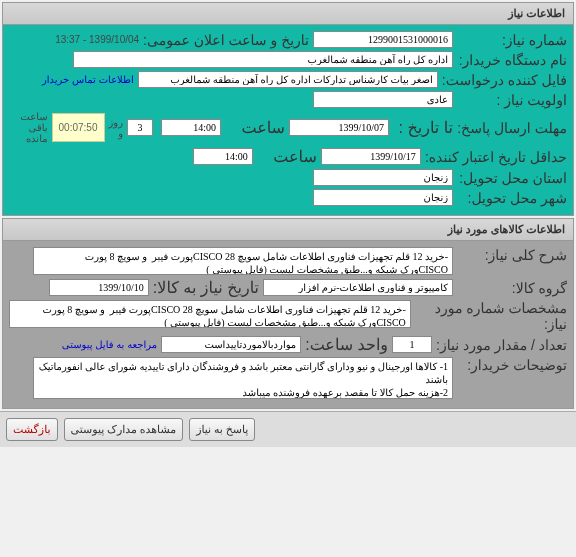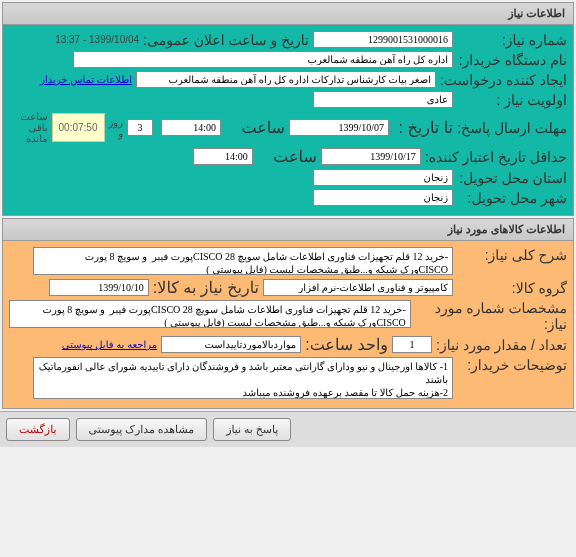--- a/index.html
+++ b/index.html
@@ -1,32 +1,32 @@
 <!DOCTYPE html>
 <html dir="rtl" lang="fa"><head>
 <meta charset="utf-8">
 <style>
 *{box-sizing:border-box;margin:0;padding:0}
 body{font-family:Tahoma,Arial,sans-serif;font-size:11px;background:#f0f0f0;direction:rtl;width:576px}
-.panel{background:#fdba74;border:1px solid #999;margin:2px}
+.panel{background:#a3a3a3;border:1px solid #999;margin:2px}
 .panel-header{background:linear-gradient(#d8d8d8,#c8c8c8);padding:4px 8px;font-weight:bold;border-bottom:1px solid #999;color:#333}
 .panel-body{padding:6px}
 .row{display:flex;align-items:center;margin-bottom:3px;gap:4px}
 .lbl{min-width:110px;color:#333;font-size:14px;text-align:right}
 .lbl-sm{min-width:60px;color:#333;font-size:16px}
 input[type=text],textarea{background:#fff;border:1px solid #888;padding:2px 4px;font-family:Tahoma;font-size:10px;direction:rtl}
 .fld-lg{width:140px}
 .fld-md{width:100px}
 .fld-sm{width:60px}
 .fld-xl{width:380px}
 textarea{width:420px;height:28px;resize:none;line-height:1.3}
 .textarea-lg{height:42px}
-.link{color:#00c;text-decoration:underline;cursor:pointer;font-size:10px}
+.link{color:#00c;cursor:pointer;font-size:10px}
 .btn-bar{display:flex;gap:6px;padding:6px;justify-content:flex-end;background:#ddd;border-top:1px solid #aaa}
-.btn{background:linear-gradient(#f8f8f8,#e0e0e0);border:1px solid #888;border-radius:3px;padding:4px 12px;font-family:Tahoma;font-size:11px;cursor:pointer;color:#333}
+.btn{background:linear-gradient(#f8f8f8,#e0e0e0);border:1px solid #888;border-radius:3px;padding:4px 6px;font-family:Tahoma;font-size:11px;cursor:pointer;color:#333}
 .red{color:#b00}
 .yellow-box{background:#ffffcc;border:1px solid #cc9;padding:8px 6px;color:#666;font-size:10px}
 .sep{flex:1}
 .section1{background:#14b8a6}
 .static-txt{color:#444;font-size:10px}
 </style>
 </head>
 <body>
 
 <div class="panel section1">
@@ -36,21 +36,21 @@
       <span class="lbl">شماره نیاز:</span>
       <input type="text" class="fld-lg" readonly="" value="1299001531000016" style="">
       <span class="lbl" style="min-width:150px">تاریخ و ساعت اعلان عمومی:</span>
       <span class="static-txt">1399/10/04 - 13:37</span>
     </div>
     <div class="row">
       <span class="lbl">نام دستگاه خریدار:</span>
       <input type="text" class="fld-xl" readonly="" value="اداره کل راه آهن منطقه شمالغرب" style="">
     </div>
     <div class="row">
-      <span class="lbl">ایجاد کننده درخواست:</span>
+      <span class="lbl">فایل کننده درخواست:</span>
       <input type="text" class="fld-xl" style="width: 300px;" readonly="" value="اصغر بیات کارشناس تدارکات اداره کل راه آهن منطقه شمالغرب">
       <span class="link">اطلاعات تماس خریدار</span>
     </div>
     <div class="row">
       <span class="lbl">اولویت نیاز :</span>
       <input type="text" class="fld-lg" readonly="" value="عادی" style="">
     </div>
     <div class="row">
       <span class="lbl">مهلت ارسال پاسخ:</span>
       <span class="lbl-sm">تا تاریخ :</span>

